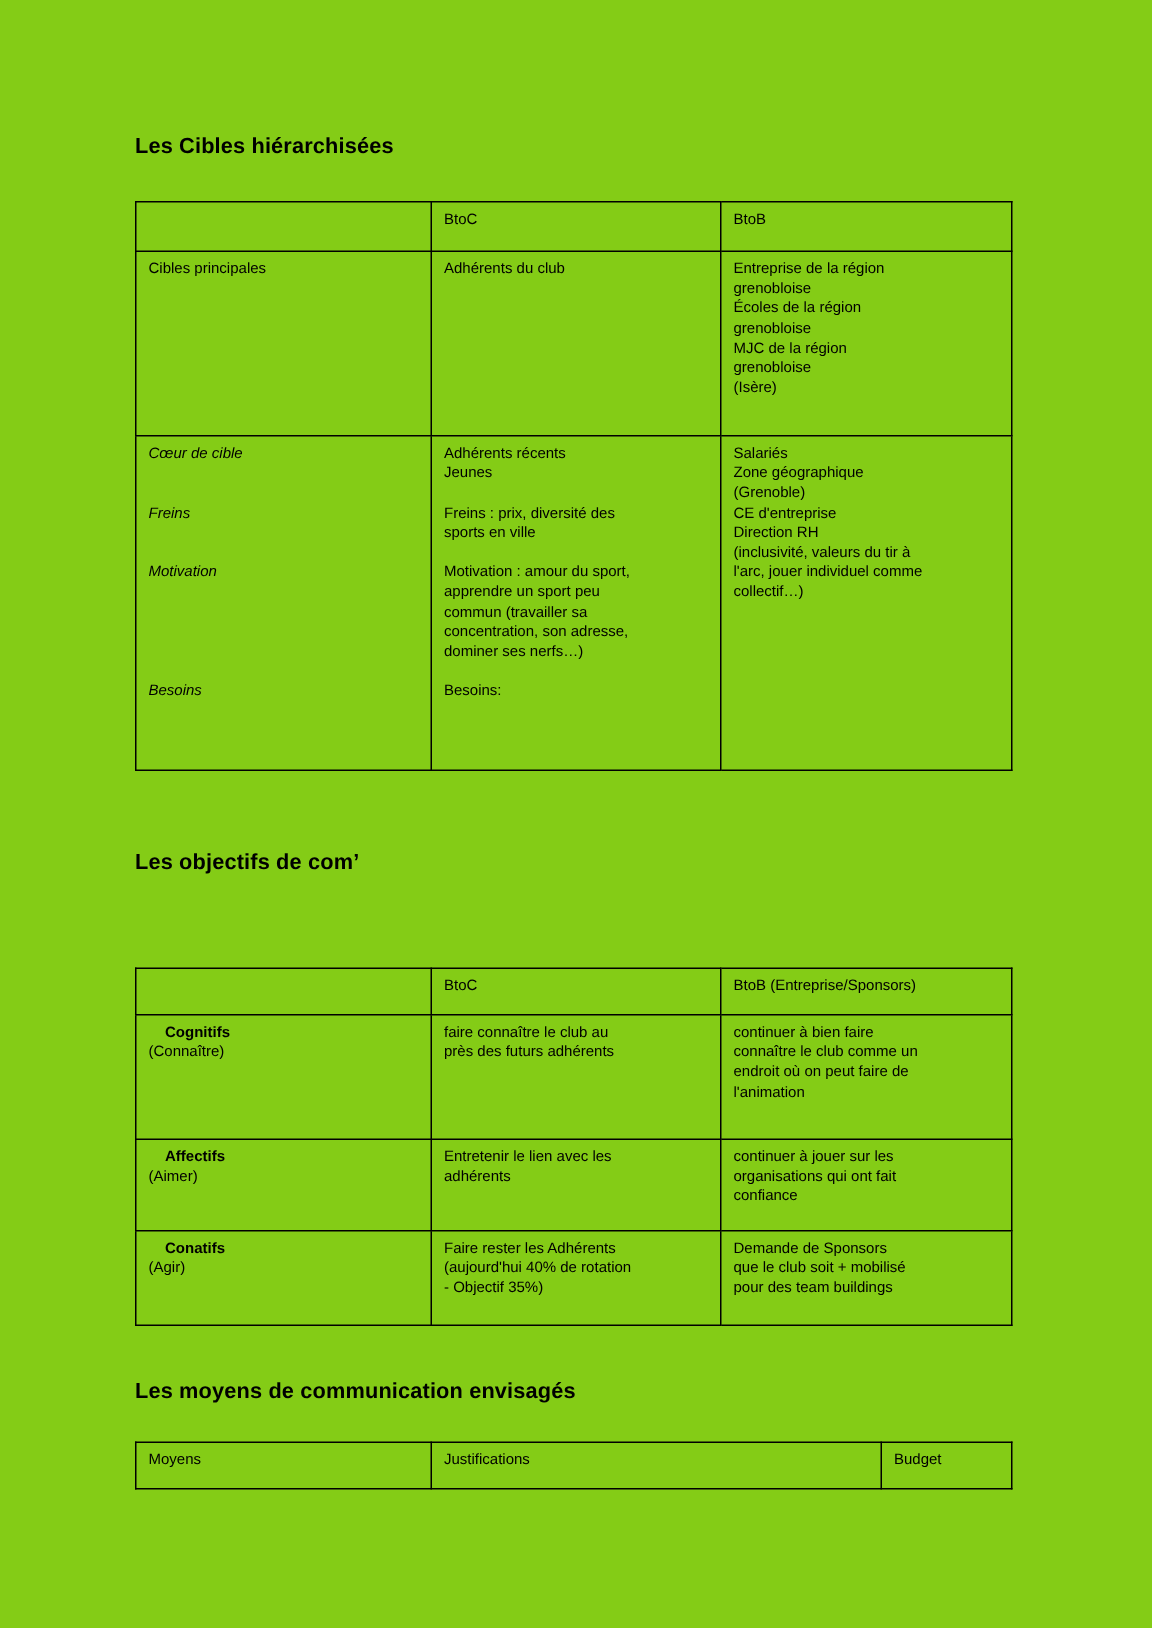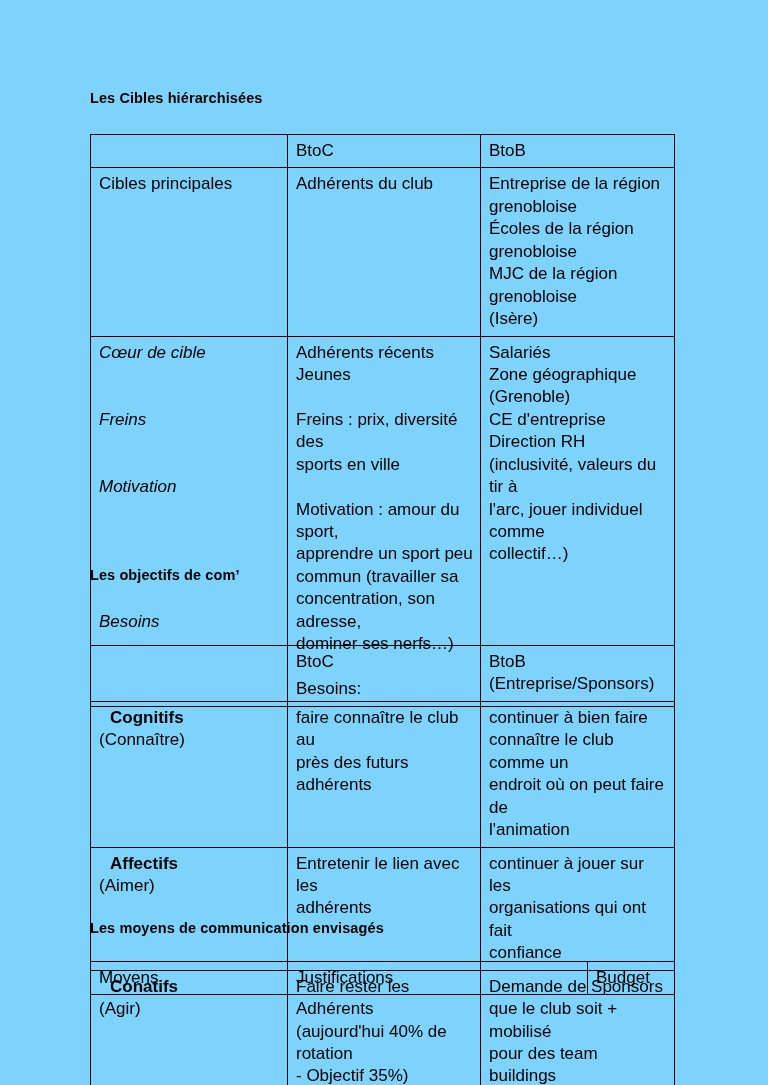--- a/index.html
+++ b/index.html
@@ -15,37 +15,37 @@
     color: #000000;
     -webkit-font-smoothing: antialiased;
   }
   .page {
     position: absolute;
     left: 0;
     top: 0;
     width: 768px;
     height: 1085px;
     overflow: hidden;
-    background: #7dd3fc;
+    background: #84cc16;
   }
 
   h2.section-heading {
     font-size: 14.5px;
     font-weight: bold;
     line-height: 1.25;
     margin: 0;
     letter-spacing: 0.1px;
     color: #000000;
   }
 
   table.doc-table {
     border-collapse: collapse;
     width: 584px;
     table-layout: fixed;
-    font-size: 17px;
+    font-size: 10px;
     line-height: 1.32;
   }
   table.doc-table td {
     border: 1.3px solid #000000;
     vertical-align: top;
     padding: 5px 7px 5px 8px;
     color: #000000;
     word-wrap: break-word;
   }
   table.doc-table td.empty-head {

